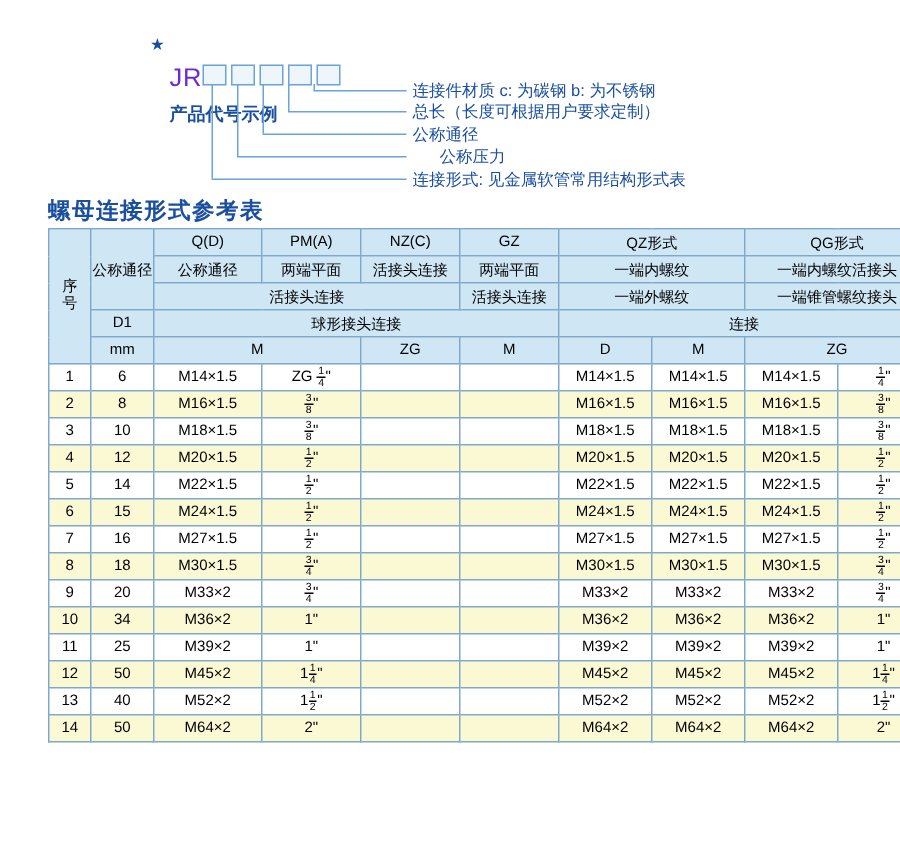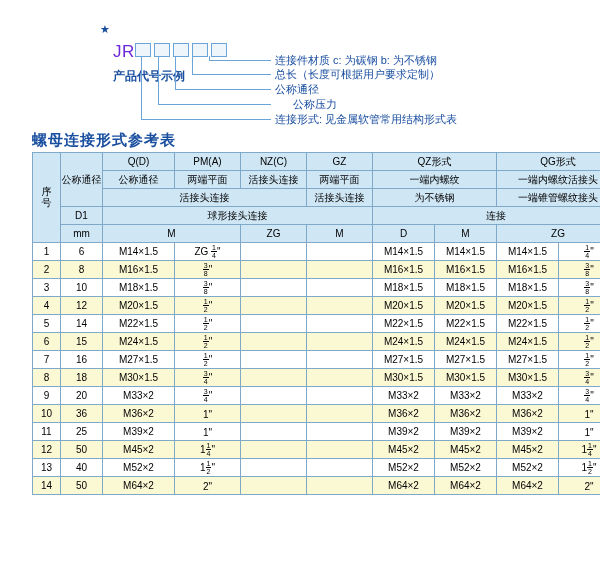--- a/index.html
+++ b/index.html
@@ -195,21 +195,21 @@
       <td class="hdr">公称通径</td>
       <td class="hdr">两端平面</td>
       <td class="hdr">活接头连接</td>
       <td class="hdr">两端平面</td>
       <td class="hdr" colspan="2">一端内螺纹</td>
       <td class="hdr" colspan="2">一端内螺纹活接头</td>
     </tr>
     <tr>
       <td class="hdr" colspan="3">活接头连接</td>
       <td class="hdr">活接头连接</td>
-      <td class="hdr" colspan="2">为不锈钢</td>
+      <td class="hdr" colspan="2">一端外螺纹</td>
       <td class="hdr" colspan="2">一端锥管螺纹接头</td>
     </tr>
     <tr>
       <td class="hdr">D1</td>
       <td class="hdr" colspan="4">球形接头连接</td>
       <td class="hdr" colspan="4">连接</td>
     </tr>
     <tr>
       <td class="hdr">mm</td>
       <td class="hdr" colspan="2">M</td>
@@ -324,21 +324,21 @@
         <td><span class="frac"><span class="num">3</span><span class="den">4</span></span><span class="qt">"</span></td>
         <td></td>
         <td></td>
         <td>M33×2</td>
         <td>M33×2</td>
         <td>M33×2</td>
         <td><span class="frac"><span class="num">3</span><span class="den">4</span></span><span class="qt">"</span></td>
       </tr>
       <tr class="alt">
         <td>10</td>
-        <td>36</td>
+        <td>34</td>
         <td>M36×2</td>
         <td><span class="whole">1"</span></td>
         <td></td>
         <td></td>
         <td>M36×2</td>
         <td>M36×2</td>
         <td>M36×2</td>
         <td><span class="whole">1"</span></td>
       </tr>
       <tr>

